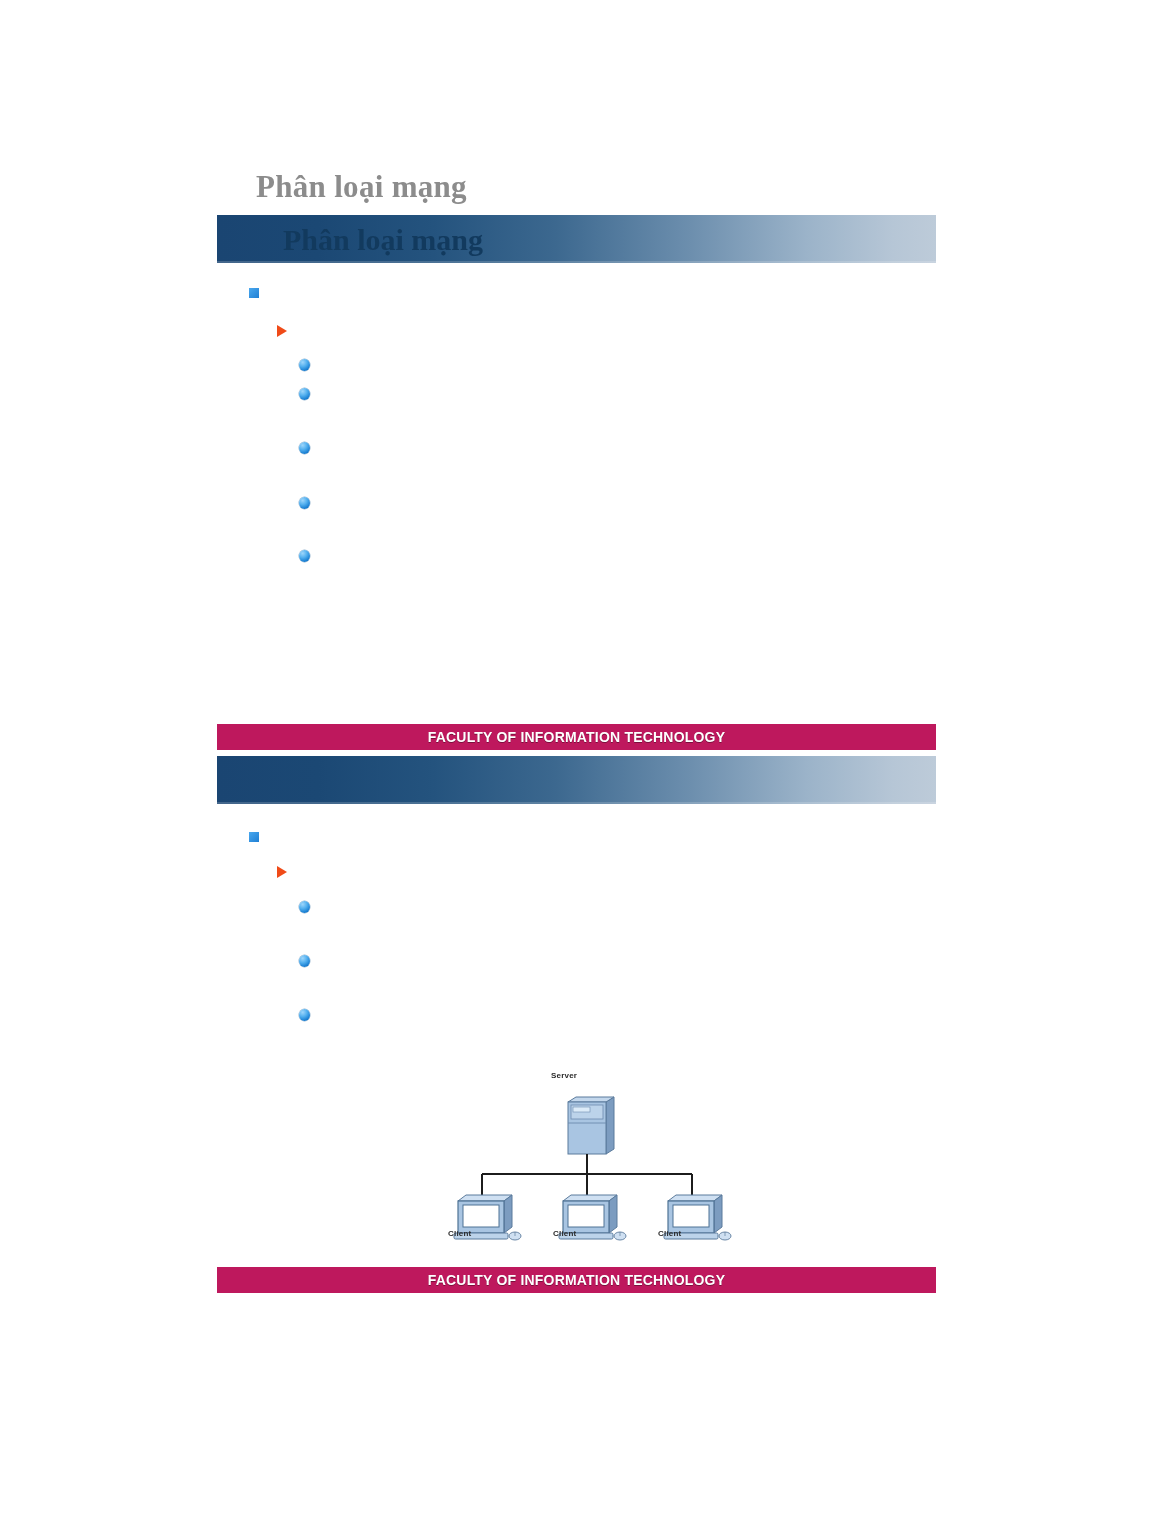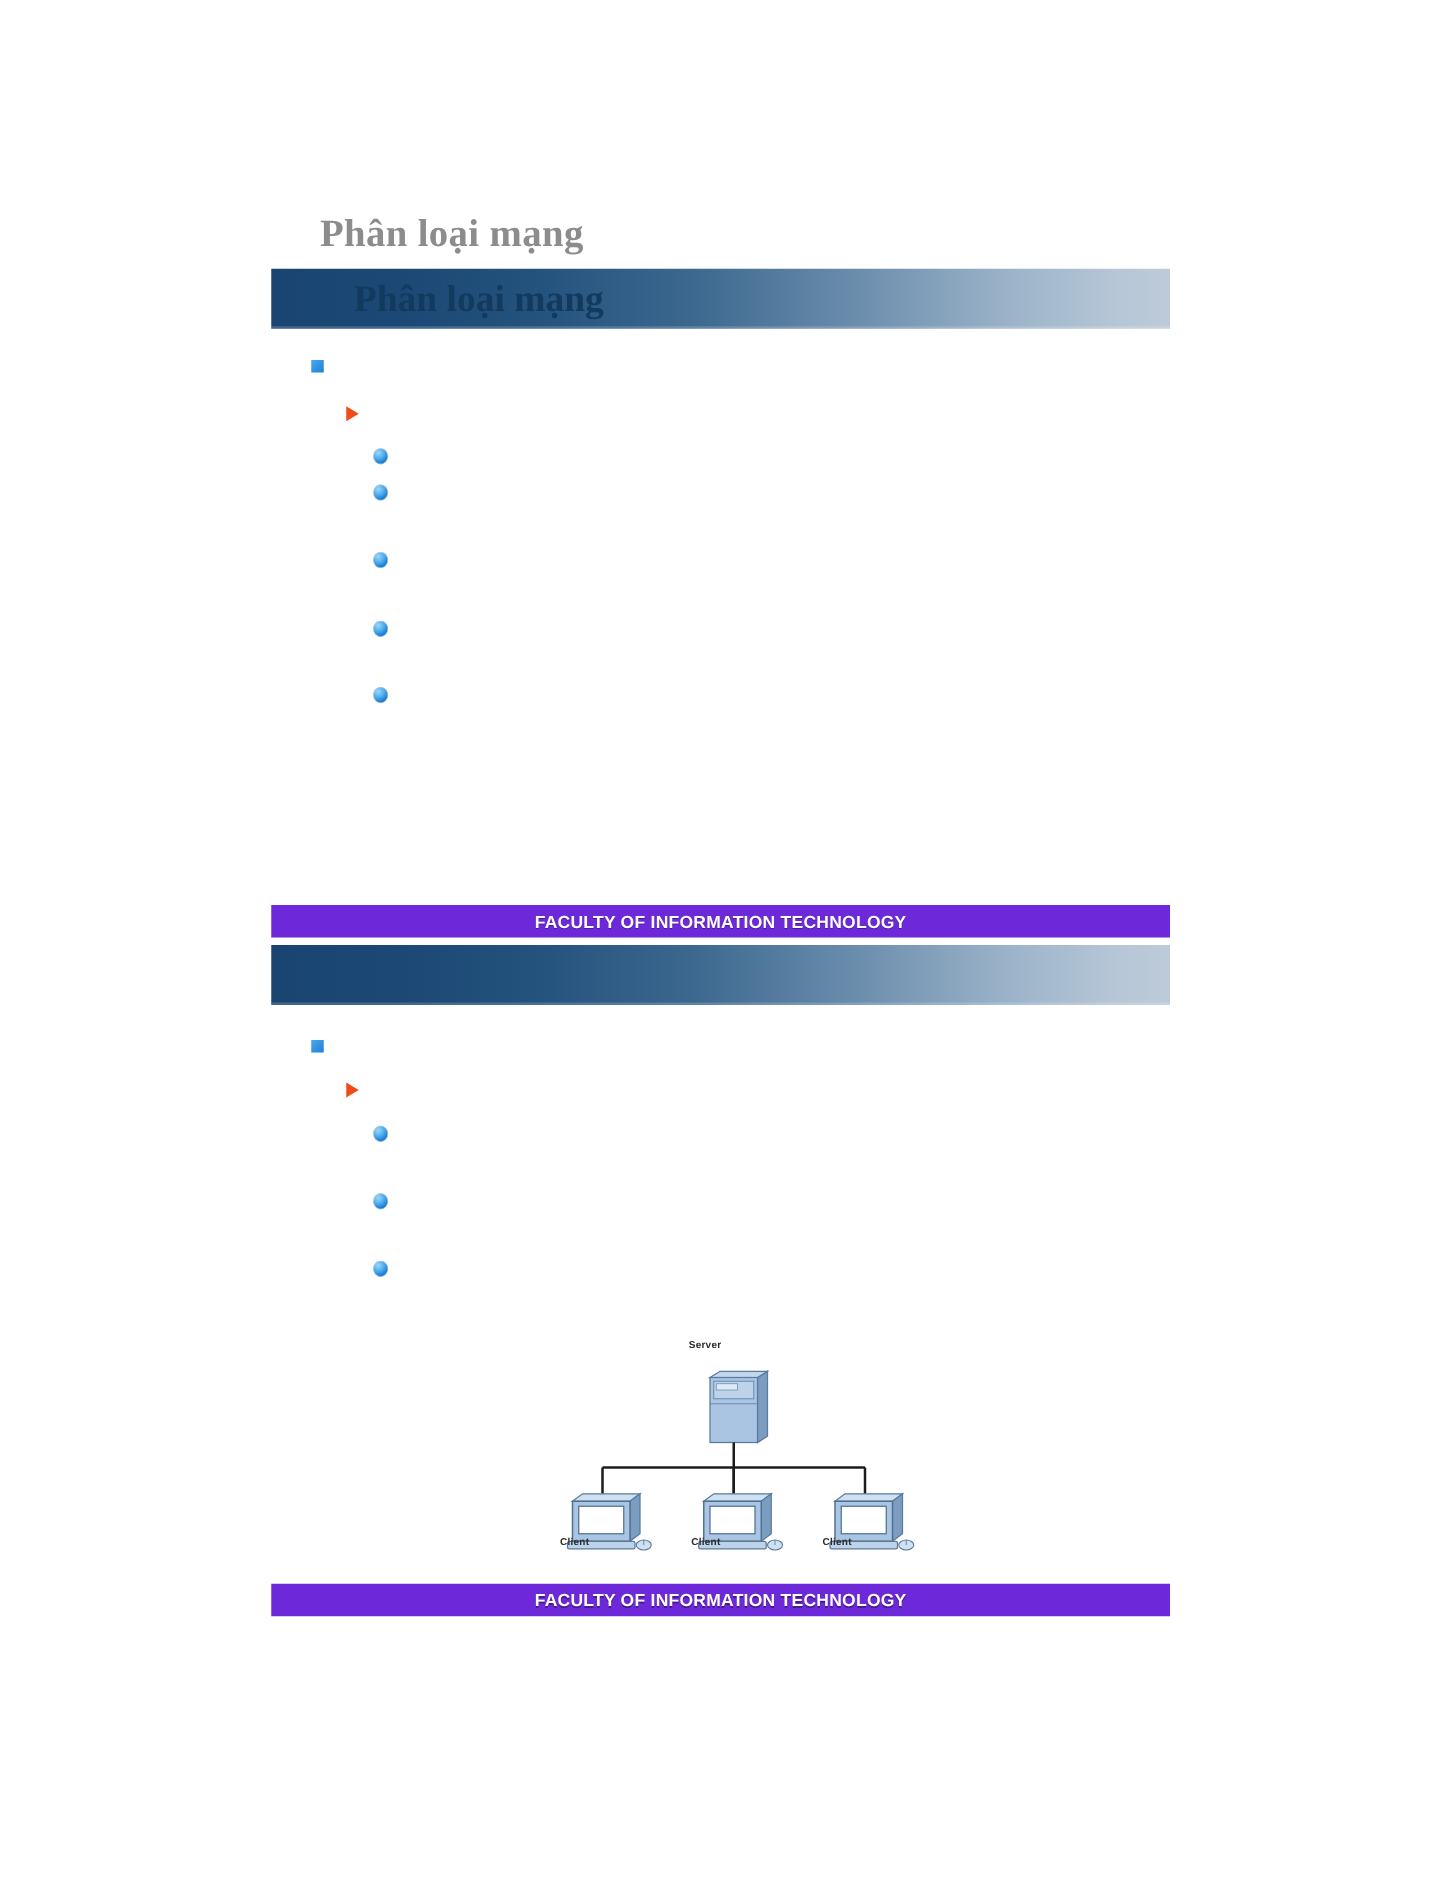--- a/index.html
+++ b/index.html
@@ -65,21 +65,21 @@
     color: #123a5e;
     white-space: nowrap;
   }
 
   
   .footer-banner {
     position: absolute;
     left: 217px;
     width: 719px;
     height: 26px;
-    background: #6d28d9;
+    background: #be185d;
     display: flex;
     align-items: center;
     justify-content: center;
     text-align: right;
   }
   .footer-banner .footer-text {
     font-family: "Liberation Sans", sans-serif;
     font-weight: bold;
     font-size: 14px;
     letter-spacing: 0.2px;

